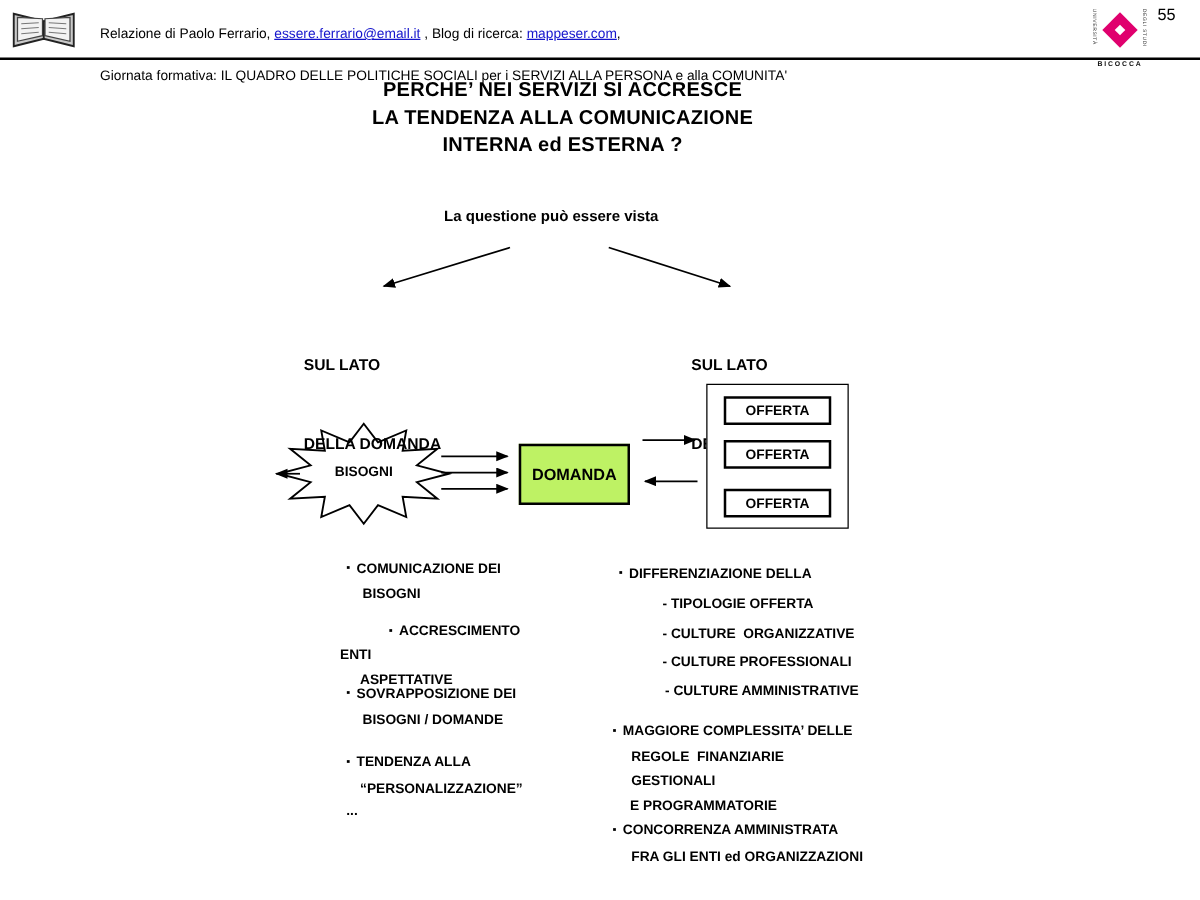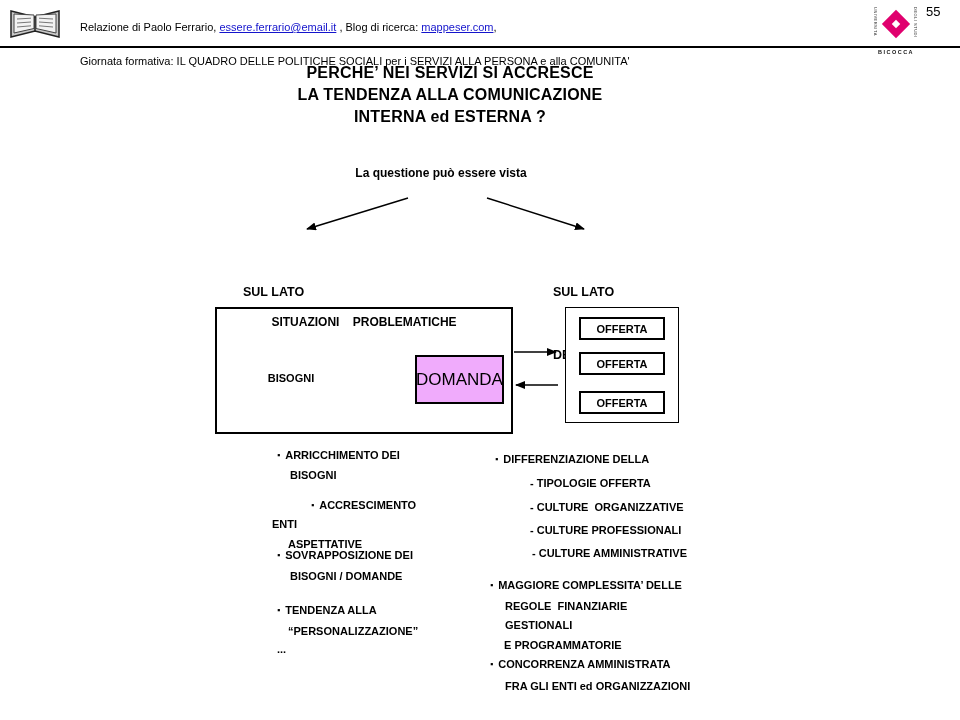--- a/index.html
+++ b/index.html
@@ -12,21 +12,21 @@
   .hdr-line { font-size:11px; white-space:pre; }
   .hdr-link { color:#1414cc; text-decoration:underline; cursor:pointer; }
   .page-num { font-size:13px; }
   .rule { height:0; border-top:2px solid #000; }
   .title { font-weight:bold; font-size:16px; line-height:22px; text-align:center; letter-spacing:0.2px; }
   .intro { font-weight:bold; font-size:12px; text-align:center; }
   .branch { font-weight:bold; font-size:12.5px; line-height:21px; white-space:pre; }
   .bigbox { border:2px solid #000; background:#fff; }
   .boxtitle { font-weight:bold; font-size:12px; text-align:center; white-space:pre; }
   .dbox { border:2px solid #000; display:flex; align-items:center; justify-content:center;
-          font-weight:normal; font-size:17px; background:#f0abfc; }
+          font-weight:bold; font-size:13px; background:#bef264; }
   .obox-outer { border:1px solid #000; background:#fff; }
   .obox { border:2px solid #000; display:flex; align-items:center; justify-content:center;
           font-weight:bold; font-size:11px; background:#fff; }
   .slabel { font-weight:bold; font-size:11px; text-align:center; }
   .list-line { position:absolute; font-weight:bold; font-size:11px; white-space:pre; }
   .bullet { font-size:9px; margin-right:5px; position:relative; top:-1px; }
   .uni-logo { background:#fff; }
   .uni-micro { font-size:4px; letter-spacing:0.5px; color:#333; line-height:4px;
                writing-mode:vertical-rl; }
   .uni-name { font-size:5.5px; font-weight:bold; letter-spacing:1.5px; text-align:center; color:#111; }
@@ -98,42 +98,39 @@
 
   <div class="abs branch" style="left:243px; top:240px;">
     <div>SUL LATO</div>
     <div>DELLA DOMANDA</div>
   </div>
   <div class="abs branch" style="left:553px; top:240px;">
     <div>SUL LATO</div>
     <div>DELL’OFFERTA</div>
   </div>
 
-  <div class="abs bigbox" style="left:215px; top:307px; width:294px; height:123px;">
-    <div class="boxtitle" style="margin-top:6px;">SITUAZIONI    PROBLEMATICHE</div>
-  </div>
 
   <div class="abs slabel" style="left:246px; top:372px; width:90px;">BISOGNI</div>
 
   <div class="abs dbox" style="left:415px; top:355px; width:85px; height:45px;">
     <span>DOMANDA</span>
   </div>
 
   <div class="abs obox-outer" style="left:565px; top:307px; width:112px; height:114px;"></div>
   <div class="abs obox" style="left:579px; top:317px; width:82px; height:19px;">
     <span>OFFERTA</span>
   </div>
   <div class="abs obox" style="left:579px; top:352px; width:82px; height:19px;">
     <span>OFFERTA</span>
   </div>
   <div class="abs obox" style="left:579px; top:391px; width:82px; height:19px;">
     <span>OFFERTA</span>
   </div>
 
-  <div class="list-line" style="left:277px; top:449px;"><span class="bullet">▪</span><span>ARRICCHIMENTO DEI</span></div>
+  <div class="list-line" style="left:277px; top:449px;"><span class="bullet">▪</span><span>COMUNICAZIONE DEI</span></div>
   <div class="list-line" style="left:290px; top:469px;"><span>BISOGNI</span></div>
   <div class="list-line" style="left:277px; top:499px;margin-left:34px;"><span class="bullet">▪</span><span>ACCRESCIMENTO</span></div>
   <div class="list-line" style="left:272px; top:518px;"><span>ENTI</span></div>
   <div class="list-line" style="left:288px; top:538px;"><span>ASPETTATIVE</span></div>
   <div class="list-line" style="left:277px; top:549px;"><span class="bullet">▪</span><span>SOVRAPPOSIZIONE DEI</span></div>
   <div class="list-line" style="left:290px; top:570px;"><span>BISOGNI / DOMANDE</span></div>
   <div class="list-line" style="left:277px; top:604px;"><span class="bullet">▪</span><span>TENDENZA ALLA</span></div>
   <div class="list-line" style="left:288px; top:625px;"><span>“PERSONALIZZAZIONE”</span></div>
   <div class="list-line" style="left:277px; top:643px;"><span>...</span></div>
 

